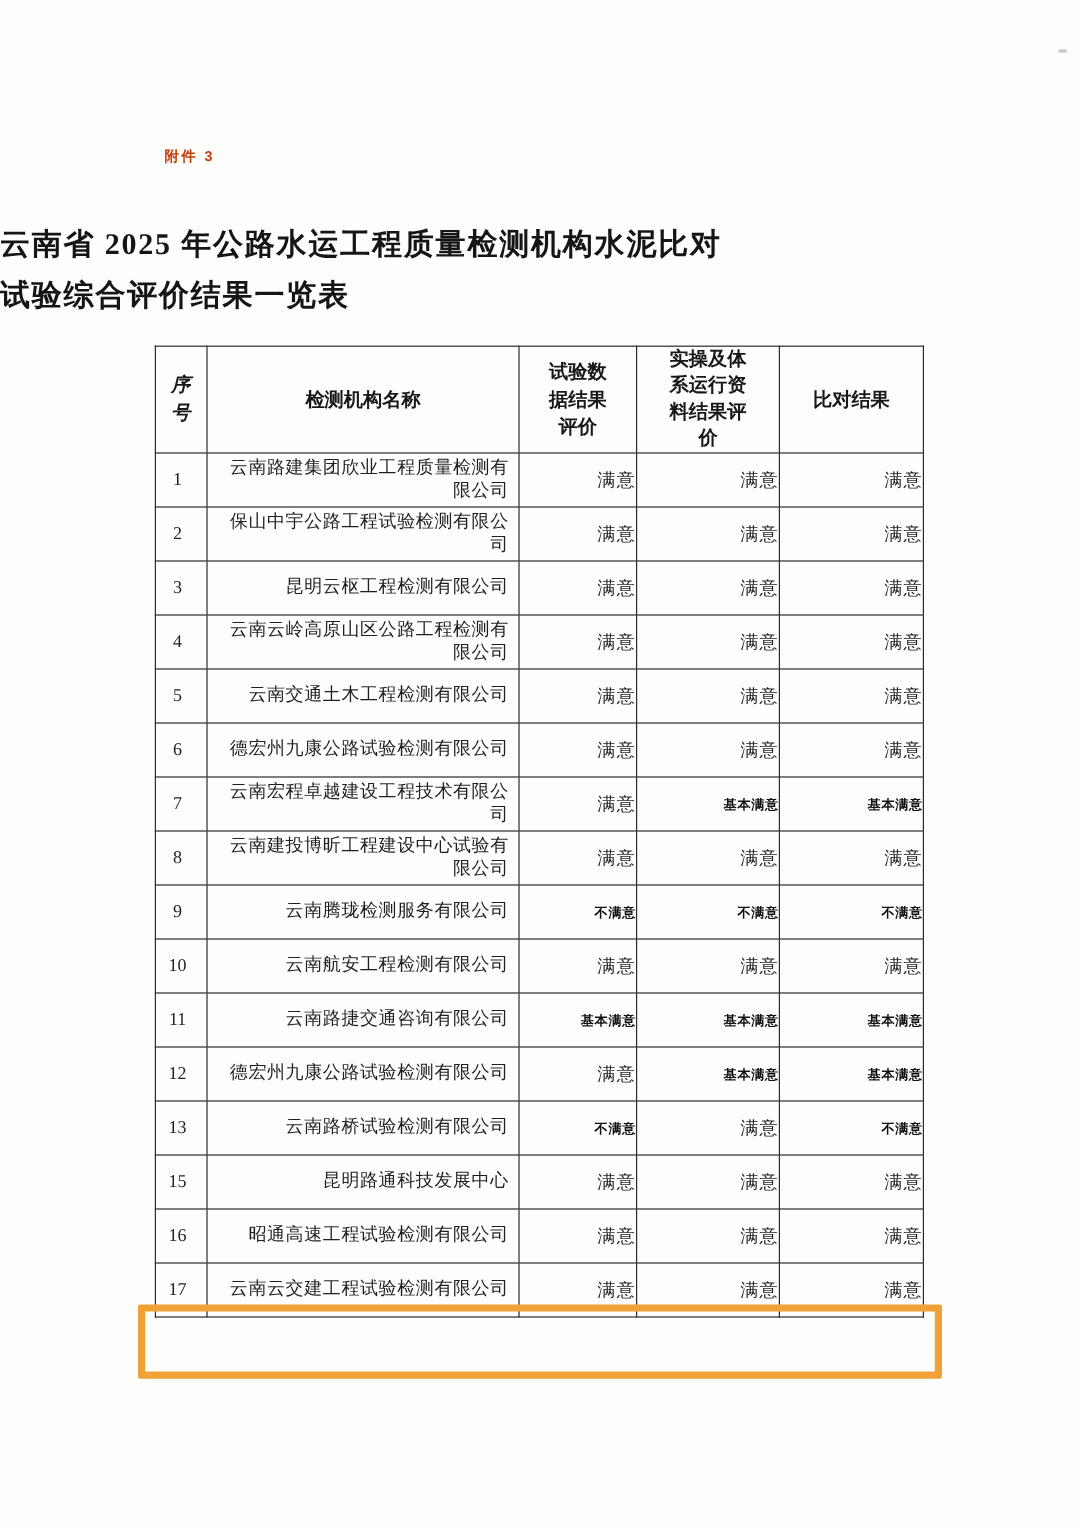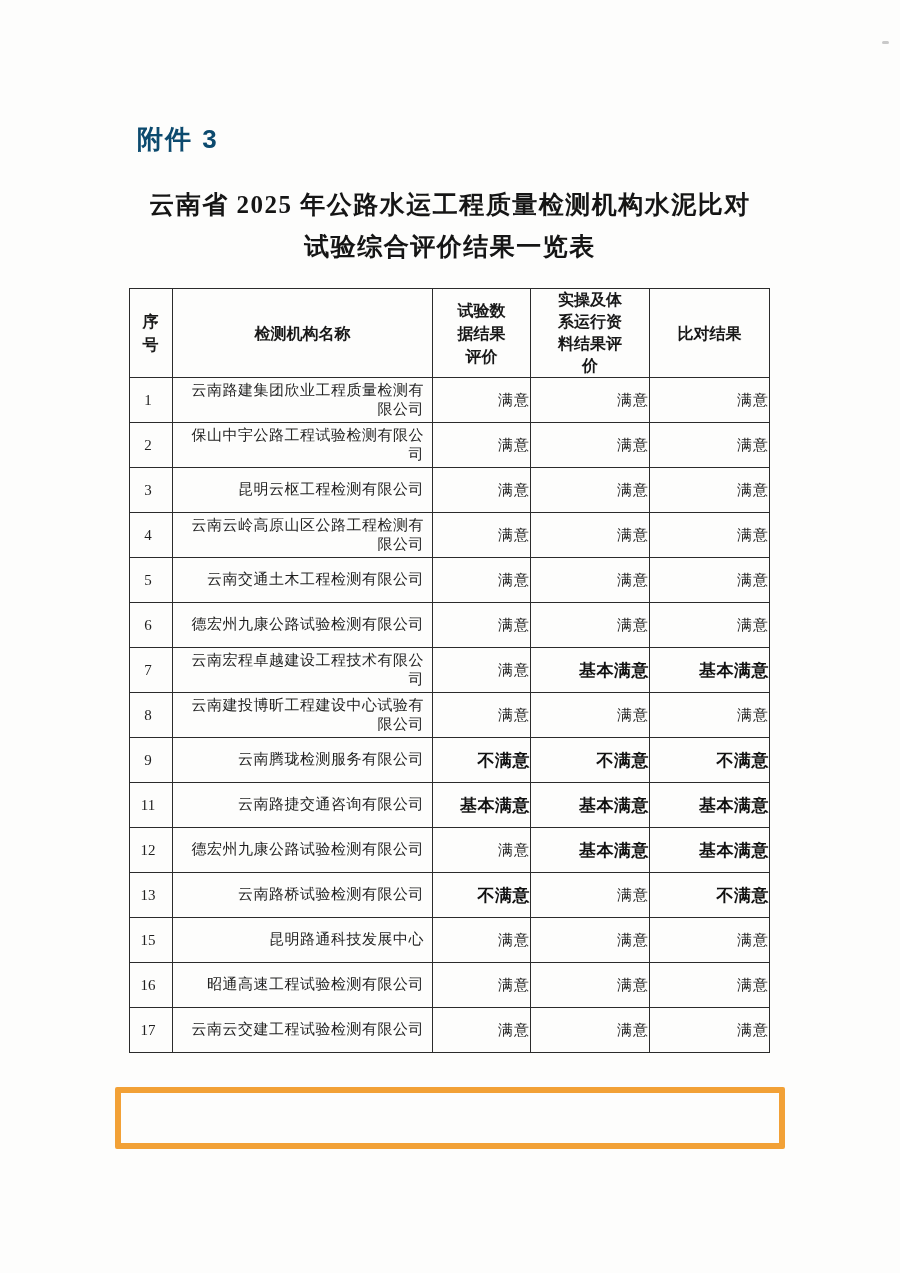--- a/index.html
+++ b/index.html
@@ -17,30 +17,29 @@
     position: absolute;
     left: 882px; top: 41px;
     width: 7px; height: 3px;
     background: #c9c9c9;
     border-radius: 2px;
   }
   .attachment-label {
     position: absolute;
     left: 137px; top: 122px;
     font-family: "Liberation Sans", "DejaVu Sans", sans-serif;
-    font-size: 26px;
+    font-size: 12px;
     font-weight: 600;
     letter-spacing: 2px;
-    color: #0c4a6e;
+    color: #c2410c;
   }
   .title-block {
     position: absolute;
     left: 0; top: 184px;
     width: 900px;
-    text-align: center;
     font-weight: bold;
     font-size: 25px;
     line-height: 42px;
     letter-spacing: 1.5px;
     color: #151515;
   }
   .table-wrap {
     position: absolute;
     left: 129px; top: 288px;
     width: 641px;
@@ -61,37 +60,37 @@
   col.c-op   { width: 119px; }
   col.c-comp { width: 120px; }
   thead tr { height: 82px; }
   thead th {
     font-size: 16px;
     font-weight: 700;
     text-align: center;
     line-height: 23px;
     color: #181818;
   }
-  thead th.th-no { padding: 0 12px; letter-spacing: 1px; }
+  thead th.th-no { padding: 0 12px; letter-spacing: 1px; font-style: italic; }
   thead th.th-op { line-height: 22px; padding: 0 20px; }
   thead th.th-test { padding: 0 24px; }
   tbody tr { height: 45px; }
   tbody td { font-size: 15px; color: #1f1f1f; }
   td.cell-no { text-align: center; padding-right: 6px; }
   td.cell-name {
     text-align: right;
     padding: 2px 8px 2px 11px;
     line-height: 19.5px;
     letter-spacing: 0.5px;
   }
   td.cell-val { text-align: right; letter-spacing: 1px; }
   td.cell-val.emph {
     font-family: "Liberation Sans", "DejaVu Sans", sans-serif;
     font-weight: 700;
-    font-size: 17px;
+    font-size: 11px;
     letter-spacing: 0.5px;
     color: #111;
   }
   .highlight-box {
     position: absolute;
     left: 115px; top: 1087px;
     width: 670px; height: 62px;
     border: 6px solid #F2A136;
     border-radius: 2px;
     z-index: 5;
@@ -188,20 +187,27 @@
     <td class="cell-val">满意</td>
   </tr>
           <tr>
     <td class="cell-no">9</td>
     <td class="cell-name">云南腾珑检测服务有限公司</td>
     <td class="cell-val emph">不满意</td>
     <td class="cell-val emph">不满意</td>
     <td class="cell-val emph">不满意</td>
   </tr>
           <tr>
+    <td class="cell-no">10</td>
+    <td class="cell-name">云南航安工程检测有限公司</td>
+    <td class="cell-val">满意</td>
+    <td class="cell-val">满意</td>
+    <td class="cell-val">满意</td>
+  </tr>
+          <tr>
     <td class="cell-no">11</td>
     <td class="cell-name">云南路捷交通咨询有限公司</td>
     <td class="cell-val emph">基本满意</td>
     <td class="cell-val emph">基本满意</td>
     <td class="cell-val emph">基本满意</td>
   </tr>
           <tr>
     <td class="cell-no">12</td>
     <td class="cell-name">德宏州九康公路试验检测有限公司</td>
     <td class="cell-val">满意</td>

